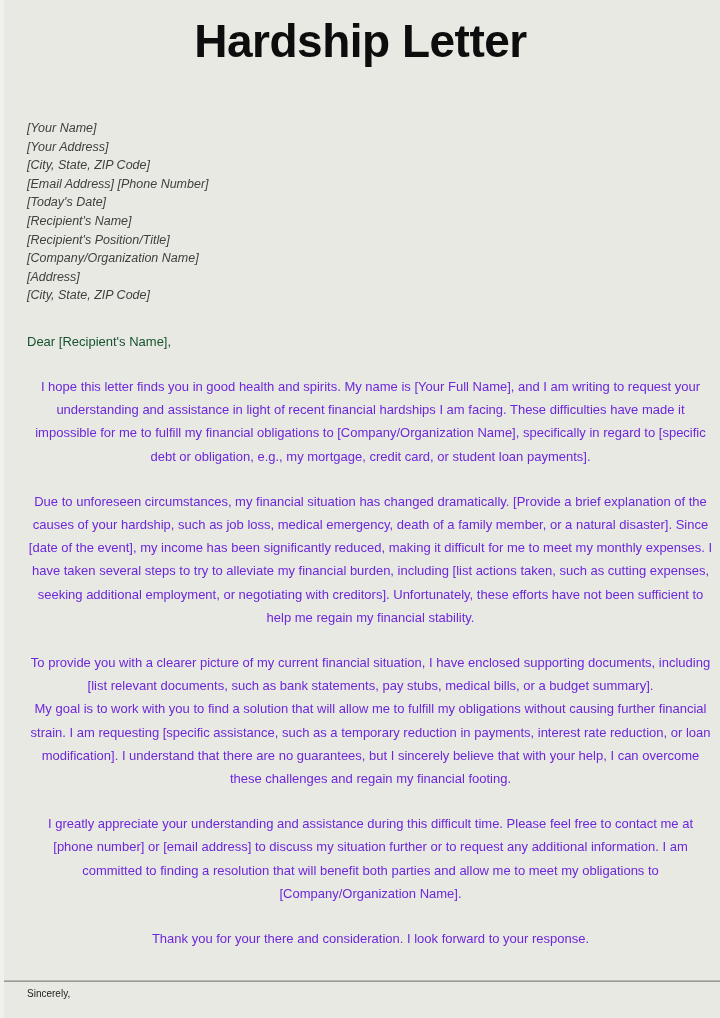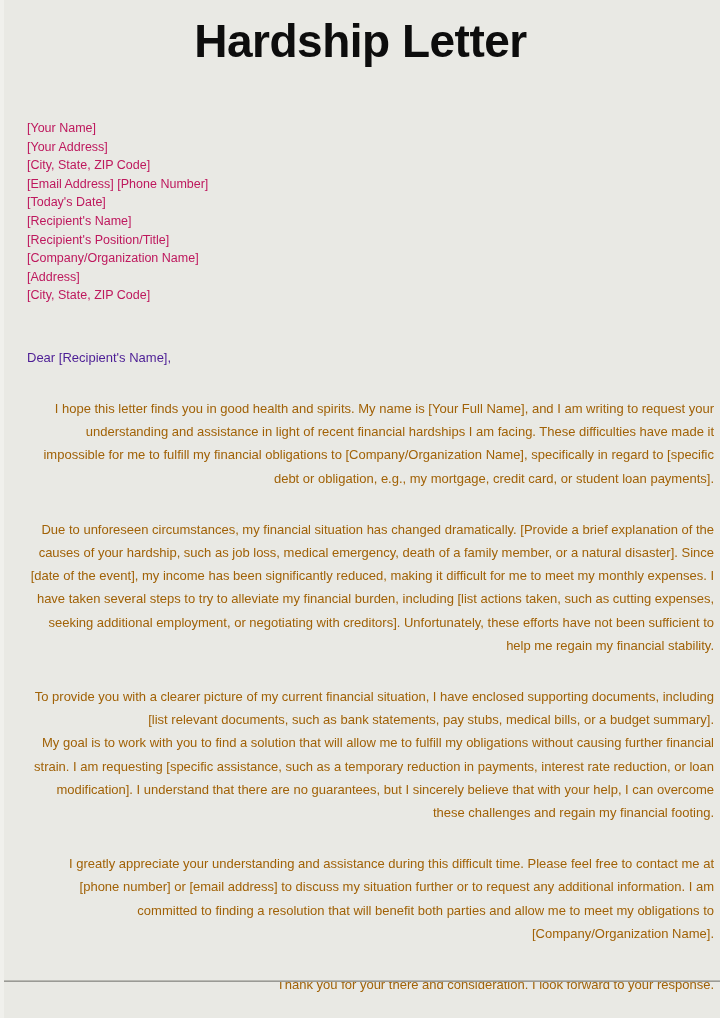--- a/index.html
+++ b/index.html
@@ -46,38 +46,39 @@
   }
   .body-area {
     padding-left: 14px;
     padding-right: 6px;
     padding-top: 0;
   }
   .addr-block {
     margin-top: 55px;
     font-size: 12.5px;
     line-height: 18.6px;
-    color: #be185d;
+    color: #404040;
     white-space: nowrap;
+    font-style: italic;
   }
   .addr-line {
     display: block;
   }
   .salutation {
-    margin-top: 41px;
+    margin-top: 25px;
     font-size: 13px;
     line-height: 23px;
-    color: #4c1d95;
+    color: #14532d;
   }
   .para {
-    margin-top: 28px;
+    margin-top: 22px;
     font-size: 13px;
     line-height: 23.2px;
-    color: #a16207;
-    text-align: right;
+    color: #6d28d9;
+    text-align: center;
     white-space: pre-line;
     overflow: hidden;
   }
   .para.tight {
     white-space: pre-line;
   }
   .closing {
     margin-top: 32px;
     font-size: 10px;
     line-height: 23.2px;

